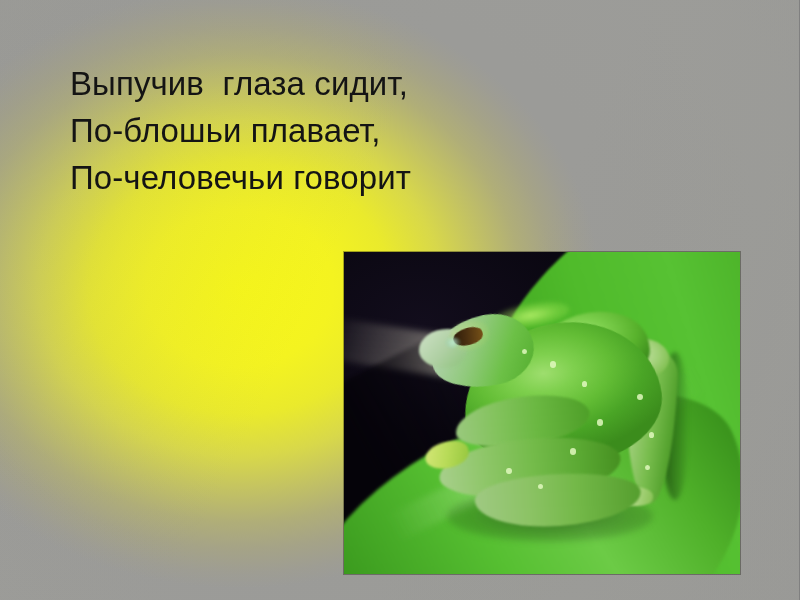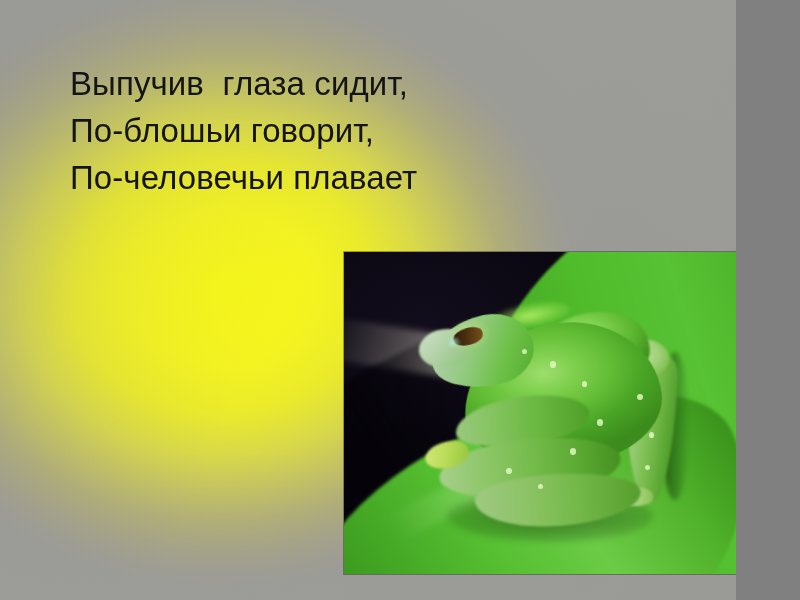--- a/index.html
+++ b/index.html
@@ -4,21 +4,21 @@
 <title>Riddle Slide</title>
 <style>
   html, body {
     margin: 0;
     padding: 0;
     background: #808080;
   }
 
   #slide {
     position: relative;
-    width: 736px;
+    width: 799px;
     height: 600px;
     overflow: hidden;
     font-family: "Liberation Sans", "DejaVu Sans", sans-serif;
     background-color: #ef4444;
   }
 
   
   .bg-base {
     position: absolute;
     inset: 0;
@@ -351,22 +351,22 @@
 
 <div id="slide">
 
   <div class="bg-base"></div>
   <div class="bg-glow"></div>
   <div class="bg-shade"></div>
   <div class="bg-vignette"></div>
 
   <div class="riddle">
     <div class="riddle-line">Выпучив  глаза сидит,</div>
-    <div class="riddle-line">По-блошьи говорит,</div>
-    <div class="riddle-line">По-человечьи плавает</div>
+    <div class="riddle-line">По-блошьи плавает,</div>
+    <div class="riddle-line">По-человечьи говорит</div>
   </div>
 
   <div class="photo">
     <div class="ph-layer ph-night"></div>
     <div class="ph-streak"></div>
     <div class="ph-leaf-main"></div>
     <div class="ph-darkwedge"></div>
     <div class="ph-leaf-front"></div>
     <div class="ph-rib"></div>
 

